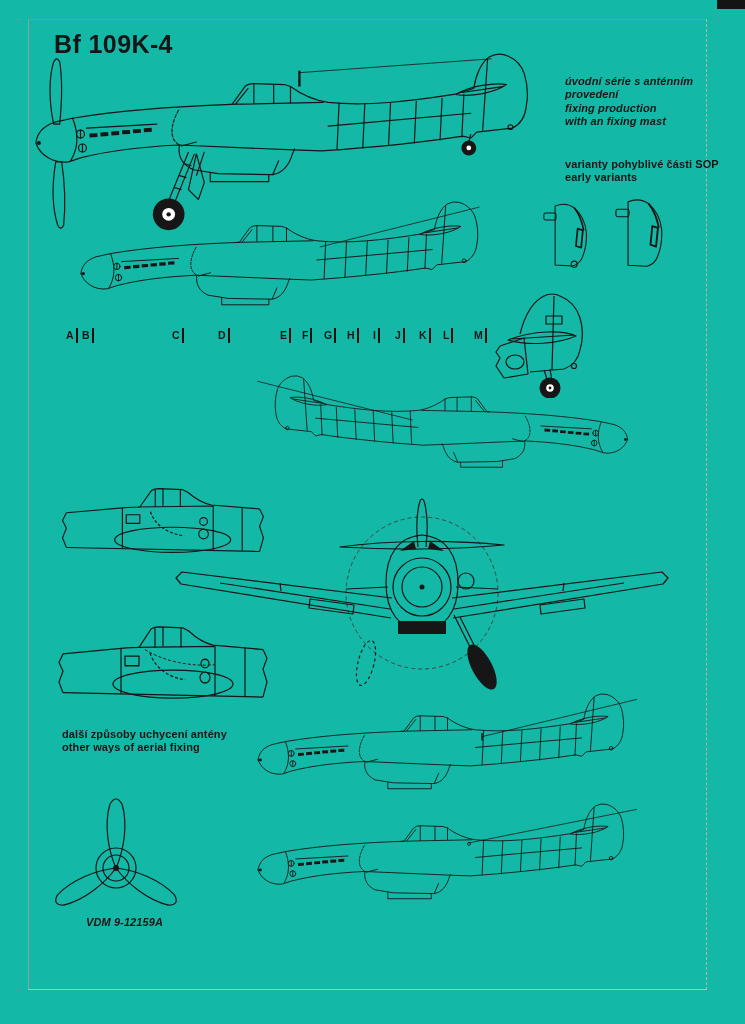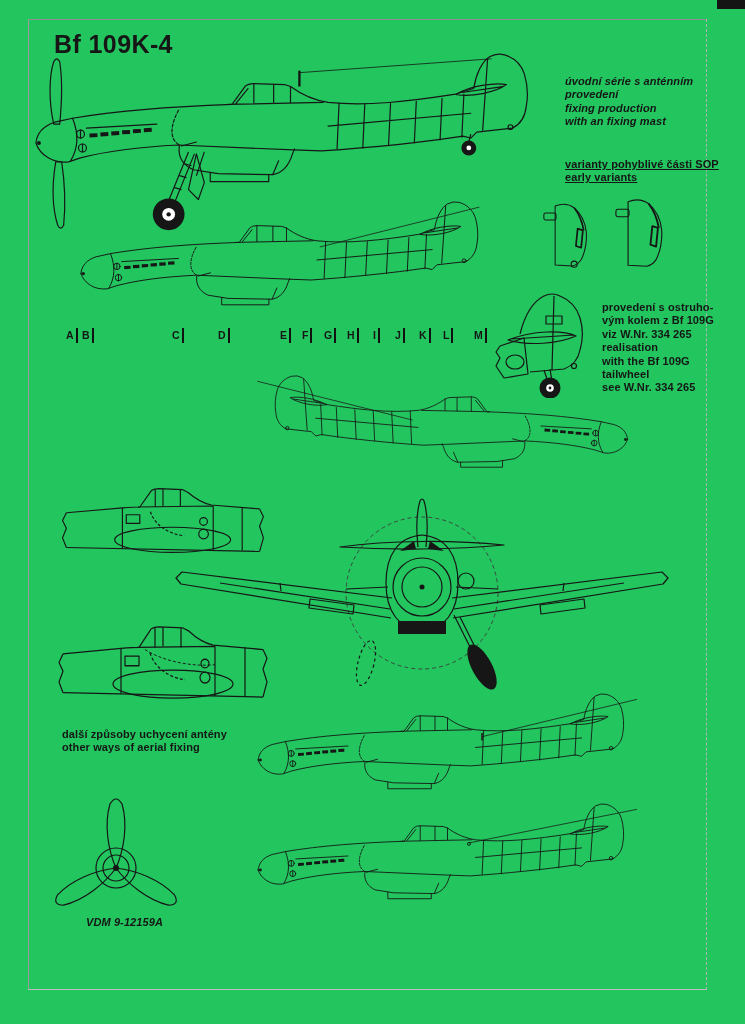--- a/index.html
+++ b/index.html
@@ -1,16 +1,16 @@
 <!DOCTYPE html>
 <html><head>
 <meta charset="utf-8">
 <style>
   html,body{margin:0;padding:0;background:#e8e8e8;}
-  #page{position:relative;width:745px;height:1024px;background:#22c55e;overflow:hidden;
+  #page{position:relative;width:745px;height:1024px;background:#14b8a6;overflow:hidden;
         font-family:"Liberation Sans",sans-serif;color:#161616;}
   .hairline{position:absolute;}
   .title{position:absolute;left:54px;top:30px;font-size:25px;font-weight:bold;letter-spacing:.4px;}
   .ann{position:absolute;font-weight:bold;font-size:11px;line-height:13.4px;letter-spacing:.1px;}
   .ann div{white-space:nowrap;}
   .marker{position:absolute;top:328px;display:flex;align-items:flex-start;}
   .marker .lt{font-size:10.5px;font-weight:bold;line-height:15px;}
   .marker .bar{width:2px;height:15px;background:#111;margin-left:2px;}
   .fig{position:absolute;}
   .fig svg{display:block;width:100%;height:100%;}
@@ -159,32 +159,23 @@
   <div class="corner-mark"></div>
 
   <div class="title">Bf 109K-4</div>
 
   <div class="ann" style="left:565px;top:75px;font-style:italic;">
     <div>úvodní série s anténním</div>
     <div>provedení</div>
     <div>fixing production</div>
     <div>with an fixing mast</div>
   </div>
-  <div class="ann" style="left:565px;top:158px;text-decoration:underline;">
+  <div class="ann" style="left:565px;top:158px;">
     <div>varianty pohyblivé části SOP</div>
     <div>early variants</div>
-  </div>
-  <div class="ann" style="left:602px;top:301px;">
-    <div>provedení s ostruho-</div>
-    <div>vým kolem z Bf 109G</div>
-    <div>viz W.Nr. 334 265</div>
-    <div>realisation</div>
-    <div>with the Bf 109G</div>
-    <div>tailwheel</div>
-    <div>see W.Nr. 334 265</div>
   </div>
   <div class="ann" style="left:62px;top:728px;">
     <div>další způsoby uchycení antény</div>
     <div>other ways of aerial fixing</div>
   </div>
   <div class="ann" style="left:86px;top:916px;font-style:italic;">
     <div>VDM 9-12159A</div>
   </div>
 
   <div>

